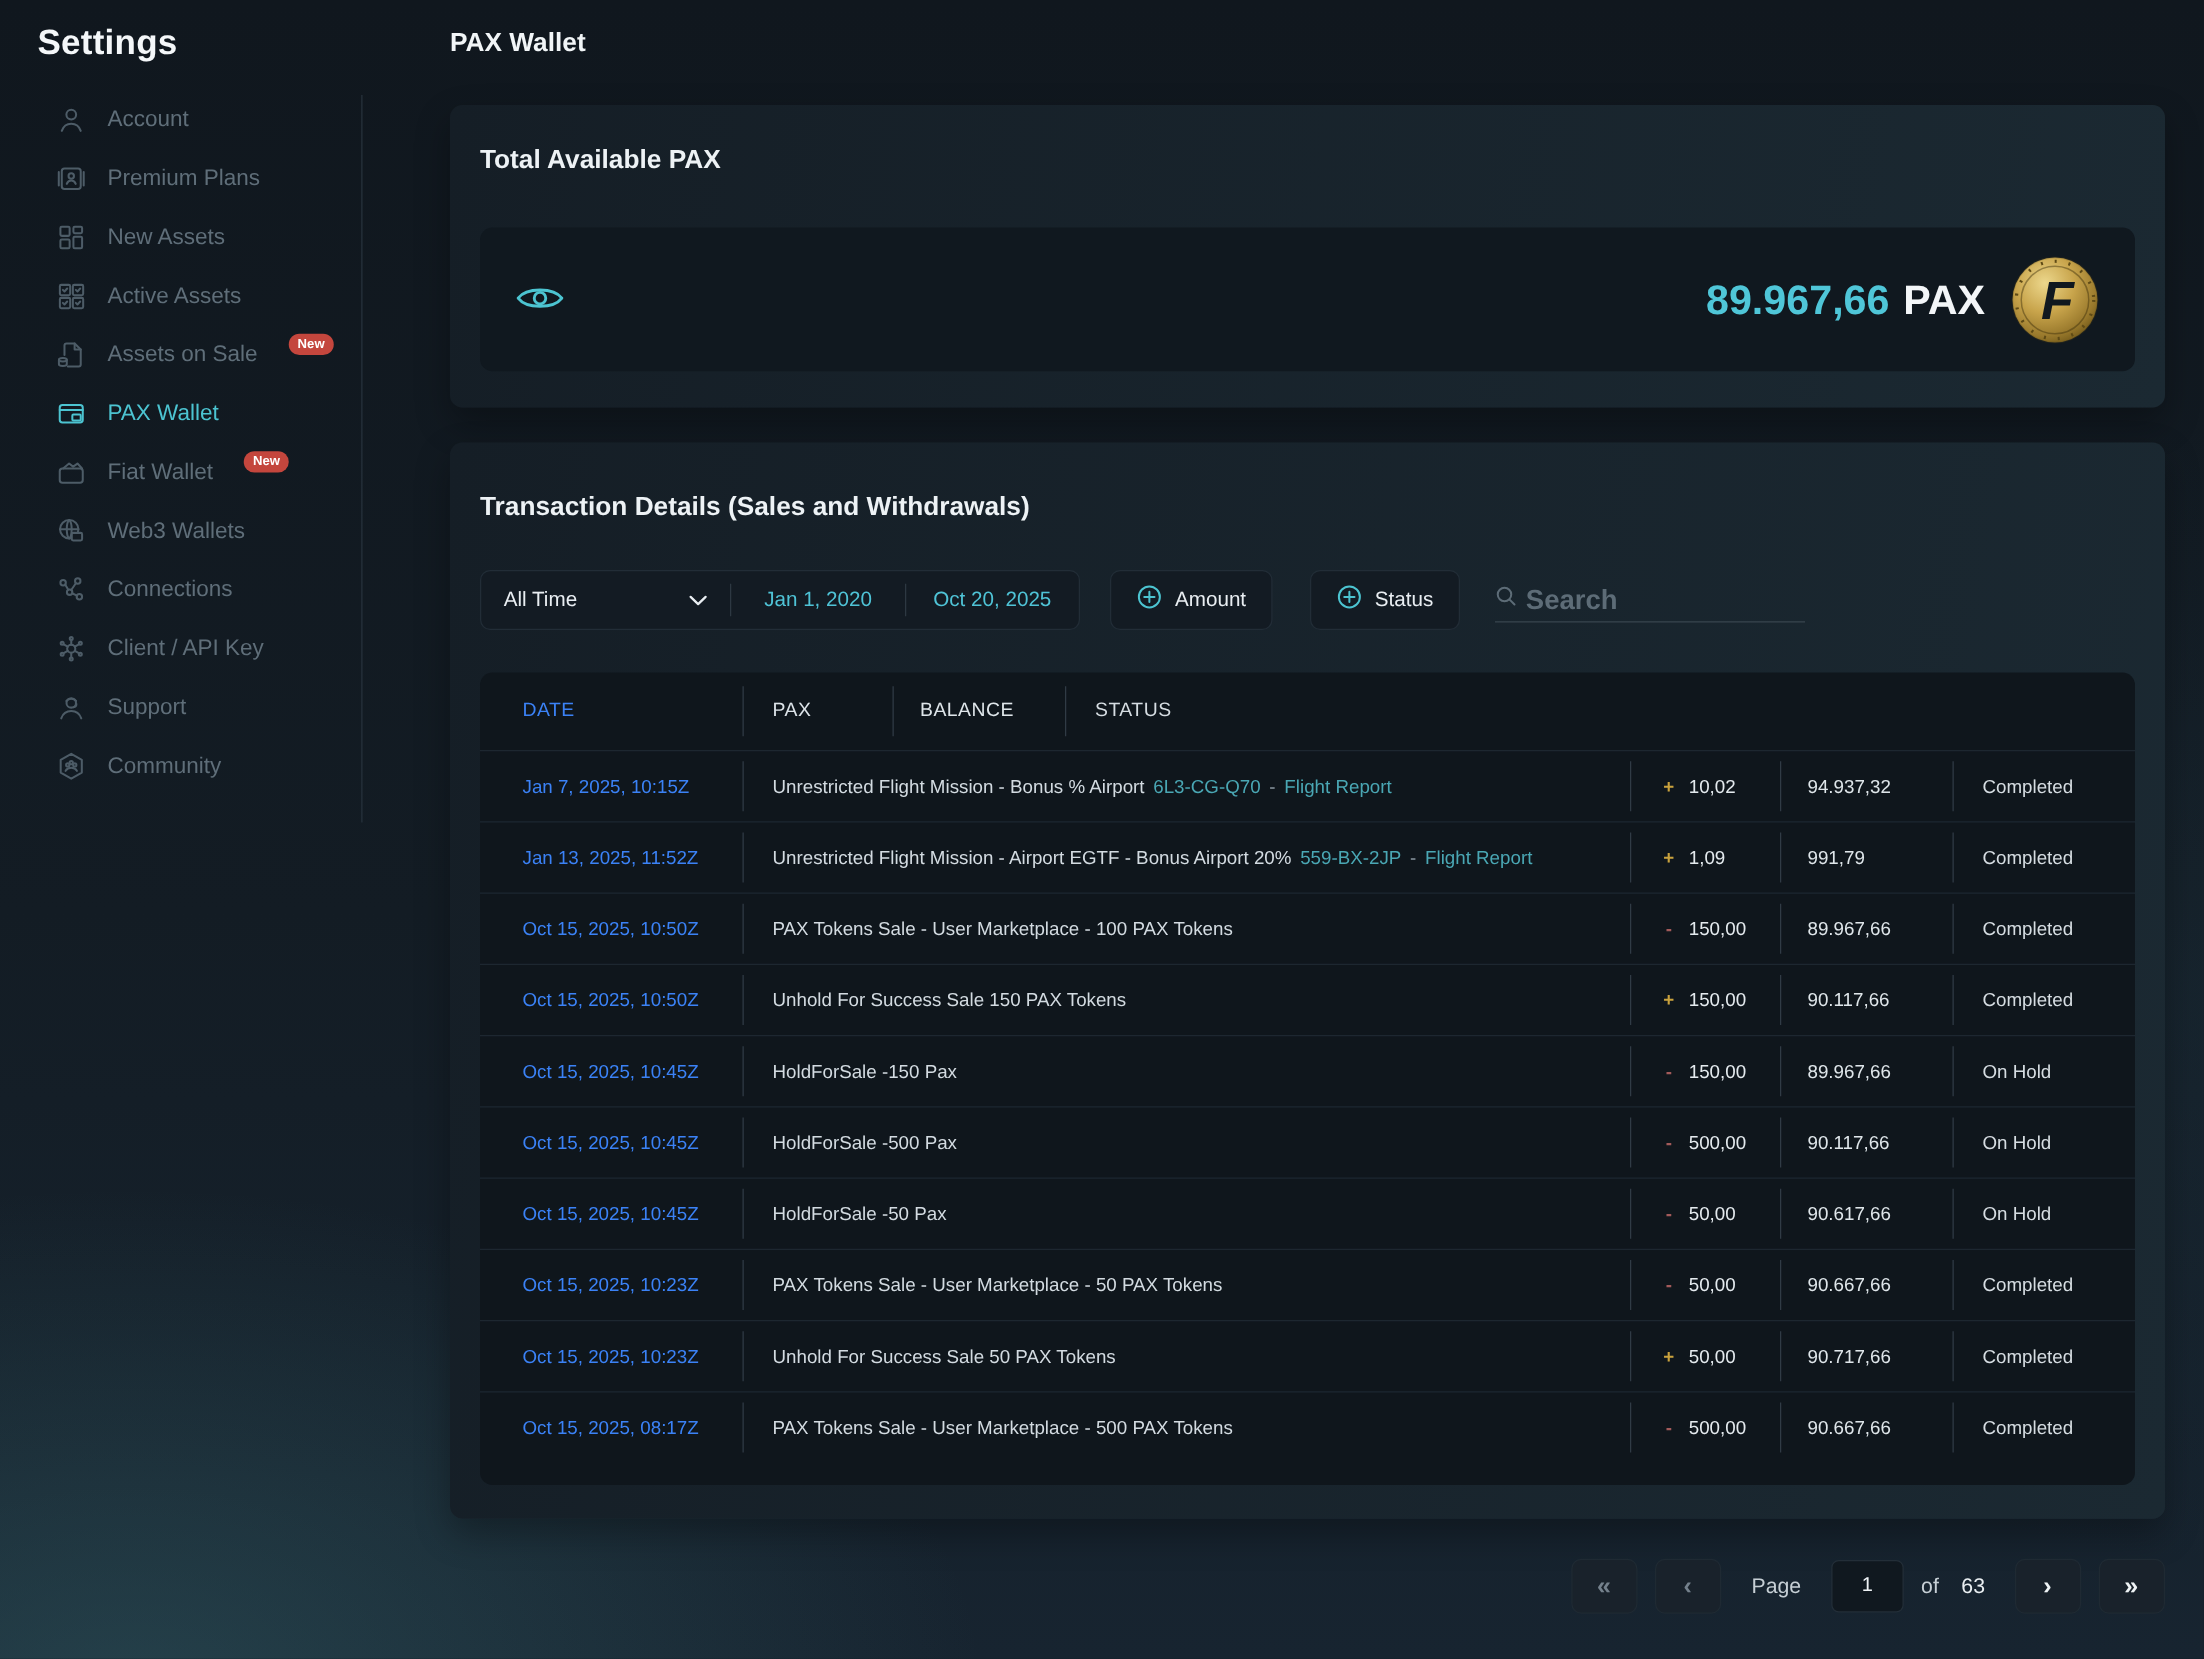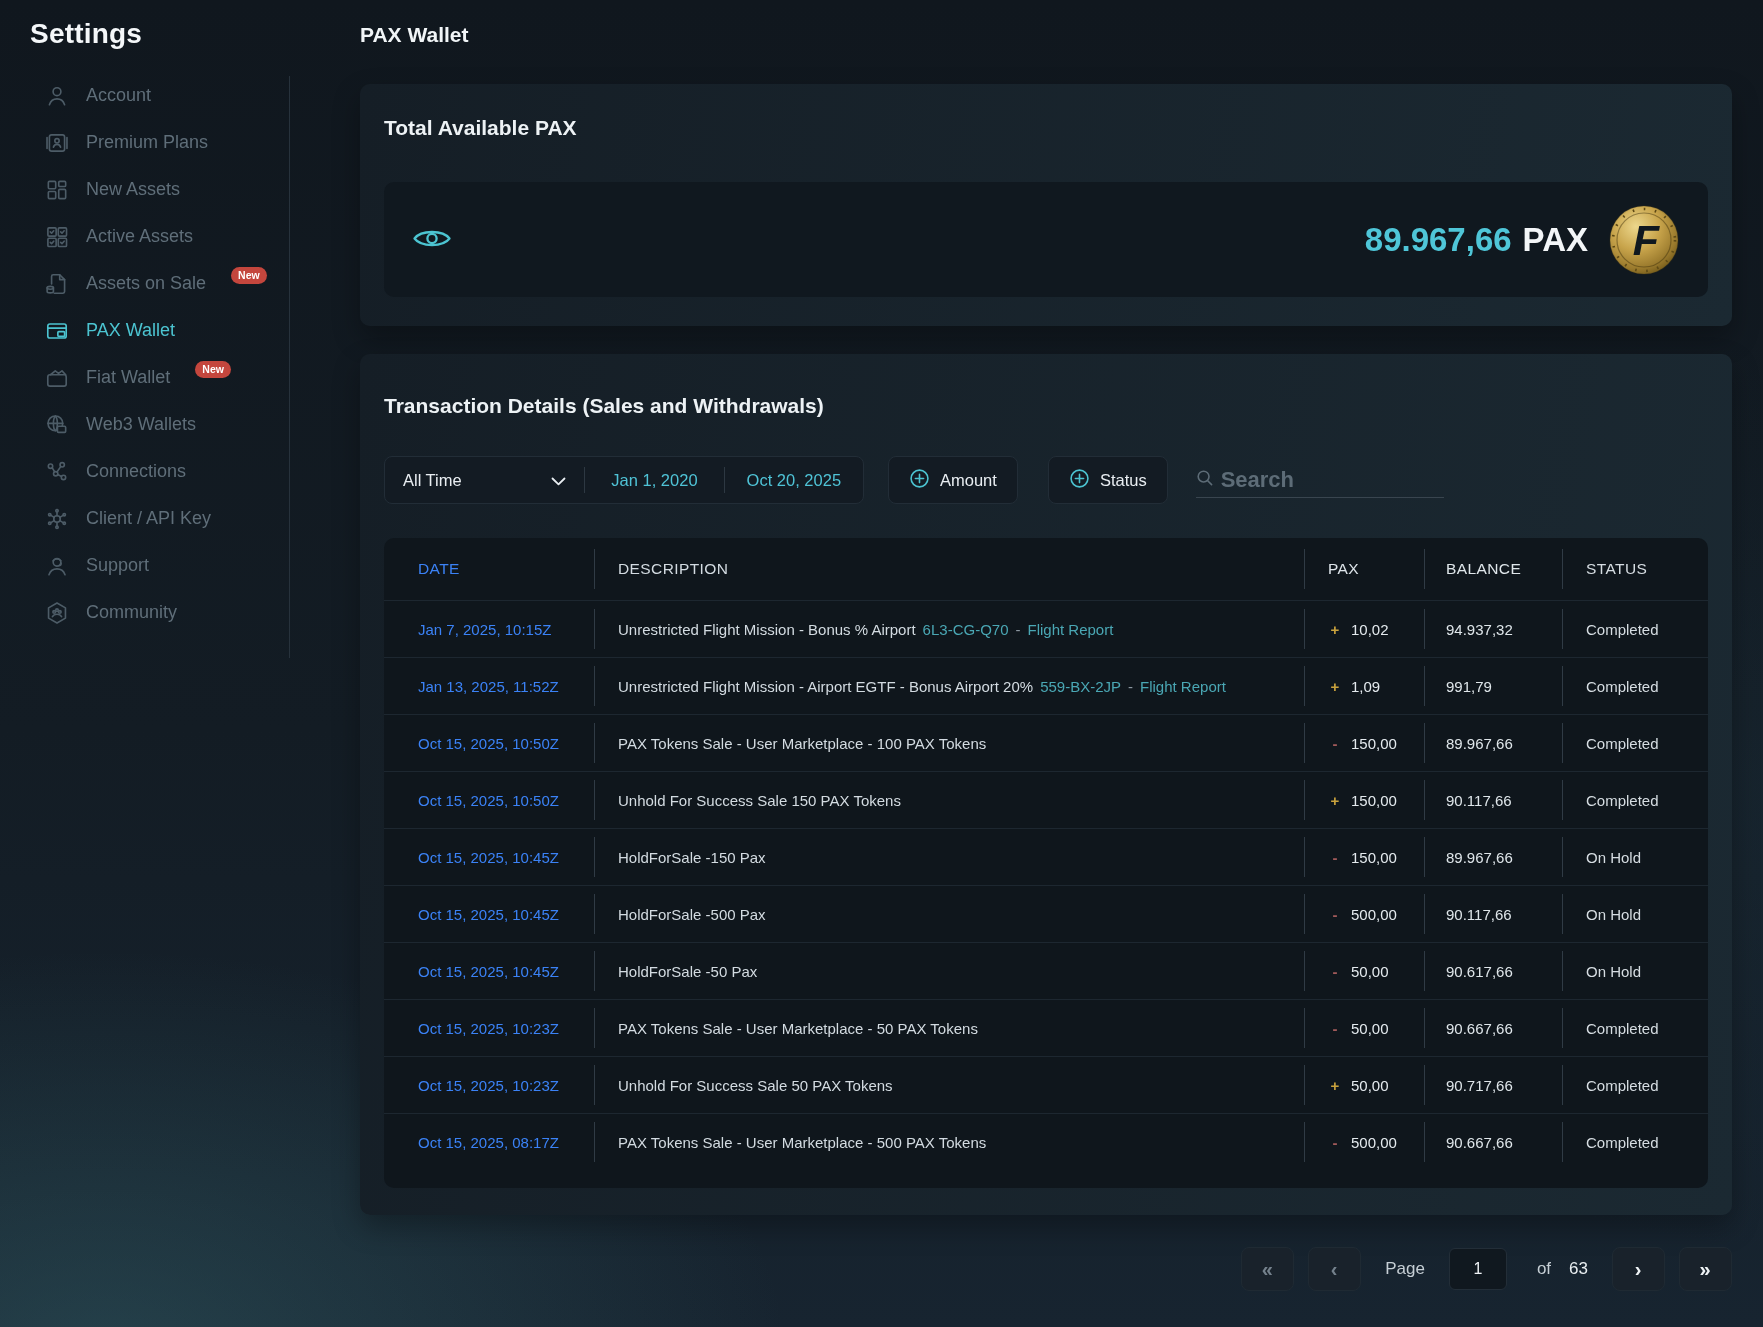--- a/index.html
+++ b/index.html
@@ -82,21 +82,21 @@
   
   .pagination { display:flex; align-items:center; justify-content:flex-end; margin-top:32px; gap:14px; }
   .pg-btn { width:53px; height:44px; background:#19222b; border:1px solid #1f2a33; border-radius:8px;
             display:flex; align-items:center; justify-content:center; font-size:20px; cursor:pointer;
             font-weight:700; letter-spacing:1px; }
   .pg-dim { color:#74818c; }
   .pg-lit { color:#eef3f5; }
   .pg-label { color:#c6cfd5; font-size:17px; margin:0 10px; }
   .pg-input { width:58px; height:42px; background:#10181f; border:1px solid #232e38; border-radius:6px;
               color:#eef2f5; text-align:center; font-size:16px; font-family:"Liberation Sans",sans-serif; }
-  .pg-of { color:#c6cfd5; font-size:17px; margin-left:16px; }
+  .pg-of { color:#c6cfd5; font-size:17px; margin-left:0; }
   .pg-total { color:#e9eef1; font-size:17px; margin:0 10px 0 4px; }
 </style>
 </head>
 <body>
 
 <aside class="sidebar">
   <div class="settings-title">Settings</div>
   <ul class="nav" id="nav">
       <li class="nav-item">
     <span class="nav-icon">
@@ -321,21 +321,20 @@
               <path d="M11.7 11.7 L15.6 15.6"></path>
             </svg>
         </span>
         <input type="text" placeholder="Search" style="">
       </div>
     </div>
 
     <div class="table-card">
       <div class="thead">
         <div class="cell c-date">DATE</div>
-        <div class="cell c-desc">DESCRIPTION</div>
         <div class="cell c-pax">PAX</div>
         <div class="cell c-bal">BALANCE</div>
         <div class="cell c-status">STATUS</div>
       </div>
       <div id="tbody">
           <div class="trow">
     <div class="cell c-date">Jan 7, 2025, 10:15Z</div>
     <div class="cell c-desc">Unrestricted Flight Mission - Bonus % Airport<a class="tlink" href="#">6L3-CG-Q70</a><span class="sep">-</span><a class="tlink" href="#">Flight Report</a></div>
     <div class="cell c-pax">
       <span class="sign plus">+</span>

